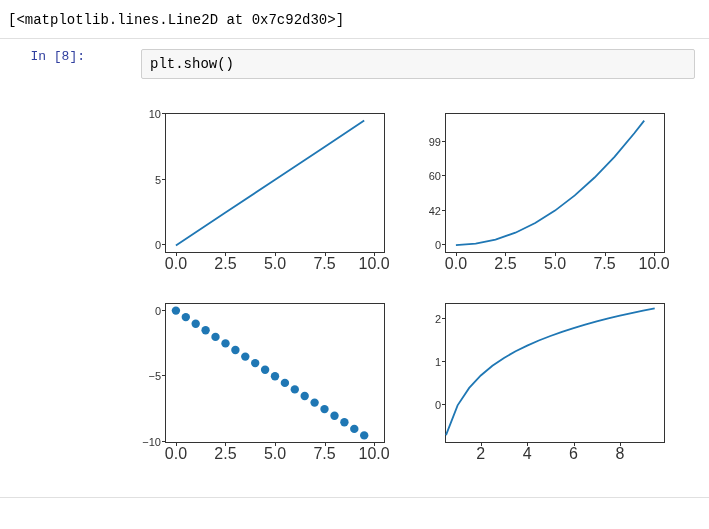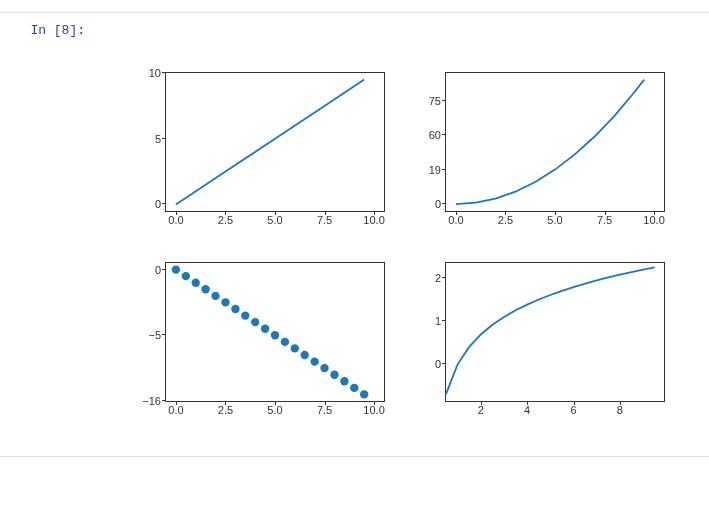--- a/index.html
+++ b/index.html
@@ -53,21 +53,21 @@
     position: relative;
     margin-left: 25px;
   }
   .axes {
     position: absolute;
     border: 1px solid #333;
   }
   .tick-x {
     position: absolute;
     top: 100%;
-    font-size: 11px;
+    font-size: 16px;
     color: #333;
     transform: translateX(-50%);
     padding-top: 3px;
     white-space: nowrap;
   }
   .tick-y {
     position: absolute;
     right: 100%;
     font-size: 11px;
     color: #333;
@@ -102,24 +102,30 @@
     stroke-width: 1.8;
   }
   .scatter-dot {
     fill: #1f77b4;
   }
 </style>
 </head>
 <body>
 
 <div class="cell">
+  <div class="cell-body">
+    <div class="output-text">[&lt;matplotlib.lines.Line2D at 0x7c92d30&gt;]</div>
+  </div>
 </div>
 
 <div class="cell" style="border-bottom:none;gap:38px;">
   <div class="prompt prompt-in">In  [8]:</div>
+  <div class="cell-body" style="padding-right:14px;">
+    <div class="input-area">plt.show()</div>
+  </div>
 </div>
 
 <div class="cell" style="border-top:none;">
   <div class="prompt"></div>
   <div class="cell-body display-area">
     <div class="subplots">
       <div class="axes" id="ax0" style="left:45px; top:10px; width:220px; height:140px;">
           <div class="tick-mark-x" style="left: 9.90909px;"></div>
           <div class="tick-x" style="left: 9.90909px;">0.0</div>
           <div class="tick-mark-x" style="left: 59.4545px;"></div>
@@ -147,42 +153,42 @@
           <div class="tick-x" style="left: 59.4545px;">2.5</div>
           <div class="tick-mark-x" style="left: 109px;"></div>
           <div class="tick-x" style="left: 109px;">5.0</div>
           <div class="tick-mark-x" style="left: 158.545px;"></div>
           <div class="tick-x" style="left: 158.545px;">7.5</div>
           <div class="tick-mark-x" style="left: 208.091px;"></div>
           <div class="tick-x" style="left: 208.091px;">10.0</div>
           <div class="tick-mark-y" style="bottom: 6.9px;"></div>
           <div class="tick-y" style="bottom: 6.9px;">0</div>
           <div class="tick-mark-y" style="bottom: 41.4px;"></div>
-          <div class="tick-y" style="bottom: 41.4px;">19</div>
+          <div class="tick-y" style="bottom: 41.4px;">42</div>
           <div class="tick-mark-y" style="bottom: 75.9px;"></div>
           <div class="tick-y" style="bottom: 75.9px;">60</div>
           <div class="tick-mark-y" style="bottom: 110.4px;"></div>
-          <div class="tick-y" style="bottom: 110.4px;">75</div>
+          <div class="tick-y" style="bottom: 110.4px;">99</div>
           <svg class="plot">
             <path d="M9.9 131.1 L29.7 129.7 L49.5 125.6 L69.4 118.7 L89.2 109.0 L109.0 96.6 L128.8 81.4 L148.6 63.5 L168.5 42.8 L188.3 19.3 L198.2 6.6 " class="line-path"></path>
           </svg>
         </div>
       <div class="axes" id="ax2" style="left:45px; top:200px; width:220px; height:140px;">
           <div class="tick-mark-x" style="left: 9.90909px;"></div>
           <div class="tick-x" style="left: 9.90909px;">0.0</div>
           <div class="tick-mark-x" style="left: 59.4545px;"></div>
           <div class="tick-x" style="left: 59.4545px;">2.5</div>
           <div class="tick-mark-x" style="left: 109px;"></div>
           <div class="tick-x" style="left: 109px;">5.0</div>
           <div class="tick-mark-x" style="left: 158.545px;"></div>
           <div class="tick-x" style="left: 158.545px;">7.5</div>
           <div class="tick-mark-x" style="left: 208.091px;"></div>
           <div class="tick-x" style="left: 208.091px;">10.0</div>
           <div class="tick-mark-y" style="bottom: 0px;"></div>
-          <div class="tick-y" style="bottom: 0px;">−16</div>
+          <div class="tick-y" style="bottom: 0px;">−10</div>
           <div class="tick-mark-y" style="bottom: 65.7143px;"></div>
           <div class="tick-y" style="bottom: 65.7143px;">−5</div>
           <div class="tick-mark-y" style="bottom: 131.429px;"></div>
           <div class="tick-y" style="bottom: 131.429px;">0</div>
           <svg class="plot">
             <circle cx="9.9" cy="6.6" r="4.2" class="scatter-dot"></circle>
             <circle cx="19.8" cy="13.1" r="4.2" class="scatter-dot"></circle>
             <circle cx="29.7" cy="19.7" r="4.2" class="scatter-dot"></circle>
             <circle cx="39.6" cy="26.3" r="4.2" class="scatter-dot"></circle>
             <circle cx="49.5" cy="32.9" r="4.2" class="scatter-dot"></circle>

